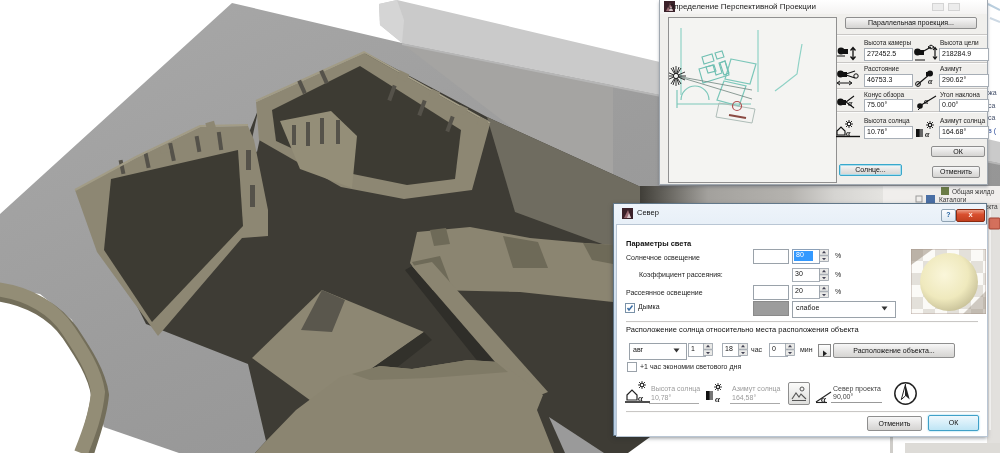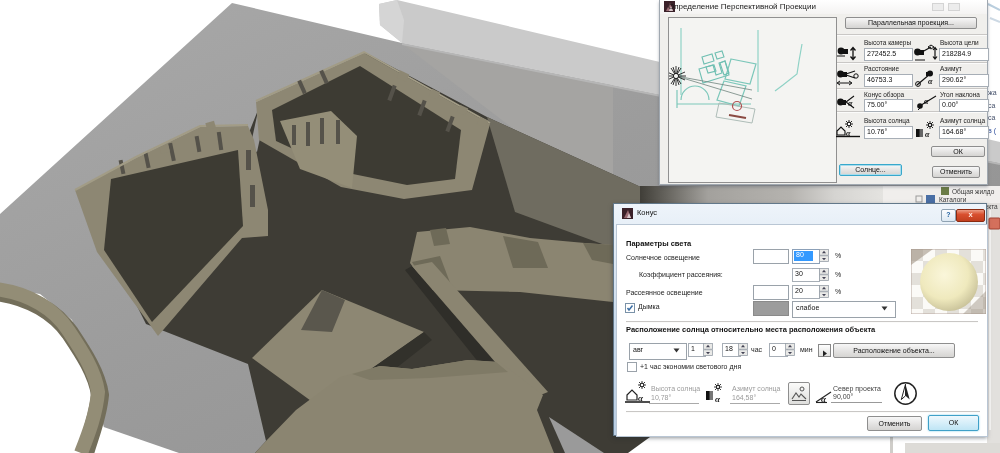--- a/index.html
+++ b/index.html
@@ -265,21 +265,21 @@
   <div class="btn" style="left:179px;top:164px;width:61px;height:10px;line-height:10px;border:1px solid #38a8cc;box-shadow:0 0 0 1px #a8dcec inset">Солнце...</div>
   <div class="btn" style="left:272px;top:166px;width:46px;height:10px;line-height:10px">Отменить</div>
 </div>
 
 <div class="abs" id="dlg2" style="left:613px;top:203px;width:372px;height:231px;background:linear-gradient(#eef4fa,#cadbec 50%,#b9cde2);border:1px solid #62788a;box-shadow:0 2px 4px rgba(30,40,50,.5)">
   <svg class="abs" style="left:8px;top:4px" width="12" height="12" viewBox="0 0 12 12">
     <rect x="0" y="0" width="11" height="11" fill="#3a2028"></rect>
     <path d="M2,10 L6,2 L9,10 Z" fill="#9a6a72"></path>
         <path d="M5,10 L7,5 L9,10 Z" fill="#d8c8cc"></path>
   </svg>
-  <div class="abs" style="left:23px;top:4px;font-size:7.5px;color:#111;white-space:nowrap">Конус</div>
+  <div class="abs" style="left:23px;top:4px;font-size:7.5px;color:#111;white-space:nowrap">Север</div>
   <div class="abs" style="left:327px;top:5px;width:13px;height:11px;background:linear-gradient(#fdfdfe,#dce8f2);border:1px solid #8fa2b2;border-radius:2px;font-size:7px;color:#2060a0;text-align:center;line-height:10px;font-weight:bold">?</div>
   <div class="abs" style="left:342px;top:5px;width:27px;height:11px;background:linear-gradient(#eb9c84,#d9502f 40%,#c23f1e);border:1px solid #8a2a10;border-radius:2px;color:#ffe8e0;font-size:7.5px;text-align:center;line-height:10px;font-weight:bold">x</div>
   <div class="abs" style="left:2px;top:20px;width:370px;height:211px;background:#fff;border:1px solid #b9c6d4">
     <div class="abs" style="left:9px;top:14px;font-size:7.5px;font-weight:bold;color:#111;white-space:nowrap">Параметры света</div>
     <div class="lbl" style="left:9px;top:29px">Солнечное освещение</div>
     <div class="abs" style="left:136px;top:24px;width:34px;height:13px;background:#fff;border:1px solid #9aa2aa"></div>
     <div class="abs" style="left:175px;top:24px;width:26px;height:13px;background:#fff;border:1px solid #8ba0b8">
           <div class="abs" style="left:1px;top:1px;width:17px;height:10px;background:#3399ff;color:#fff;font-size:7px;padding-left:2px">80</div>
         </div>
     <svg class="abs" style="left:202px;top:24px" width="10" height="13" viewBox="0 0 10 13">
@@ -333,21 +333,21 @@
               <rect x="12" y="12" width="12" height="12" fill="#e3e0da"></rect>
         </pattern>
       </defs>
       <rect width="75" height="65" fill="url(#chk)"></rect>
       <rect width="75" height="65" fill="none" stroke="#b8a8a0" stroke-width="1"></rect>
       <path d="M0,0 L22,0 L0,16 Z" fill="#9a8d7e" opacity="0.55"></path>
       <path d="M75,65 L75,42 L52,65 Z" fill="#9a8d7e" opacity="0.45"></path>
       <circle cx="38" cy="33" r="29" fill="url(#sph)"></circle>
     </svg>
     <div class="sep" style="left:9px;top:96px;width:352px"></div>
-    <div class="abs" style="left:9px;top:100px;font-size:7.5px;font-weight:bold;color:#111;white-space:nowrap">Расположение солнца относительно места расположения объекта</div>
+    <div class="abs" style="left:9px;top:100px;font-size:7.5px;font-weight:normal;color:#111;white-space:nowrap">Расположение солнца относительно места расположения объекта</div>
     <div class="abs" style="left:12px;top:118px;width:53px;height:13px;background:#fff;border:1px solid #9aa2aa;font-size:7px;color:#111;padding:2px 0 0 3px">авг</div>
     <svg class="abs" style="left:56px;top:123px" width="7" height="5">
           <path d="M0.5,0.5 L3.5,4.5 L6.5,0.5 Z" fill="#333"></path>
         </svg>
     <div class="fld" style="left:71px;top:118px;width:14px;height:11px">1</div>
     <svg class="abs" style="left:86px;top:118px" width="10" height="13" viewBox="0 0 10 13">
           <rect x="0.5" y="0.5" width="9" height="5.7" fill="#e9e9e7" stroke="#98a0a8" stroke-width="0.8"></rect>
           <rect x="0.5" y="6.8" width="9" height="5.7" fill="#e9e9e7" stroke="#98a0a8" stroke-width="0.8"></rect>
           <path d="M3,4.2 L5,1.8 L7,4.2 Z" fill="#445"></path>
           <path d="M3,8.9 L5,11.3 L7,8.9 Z" fill="#445"></path>

